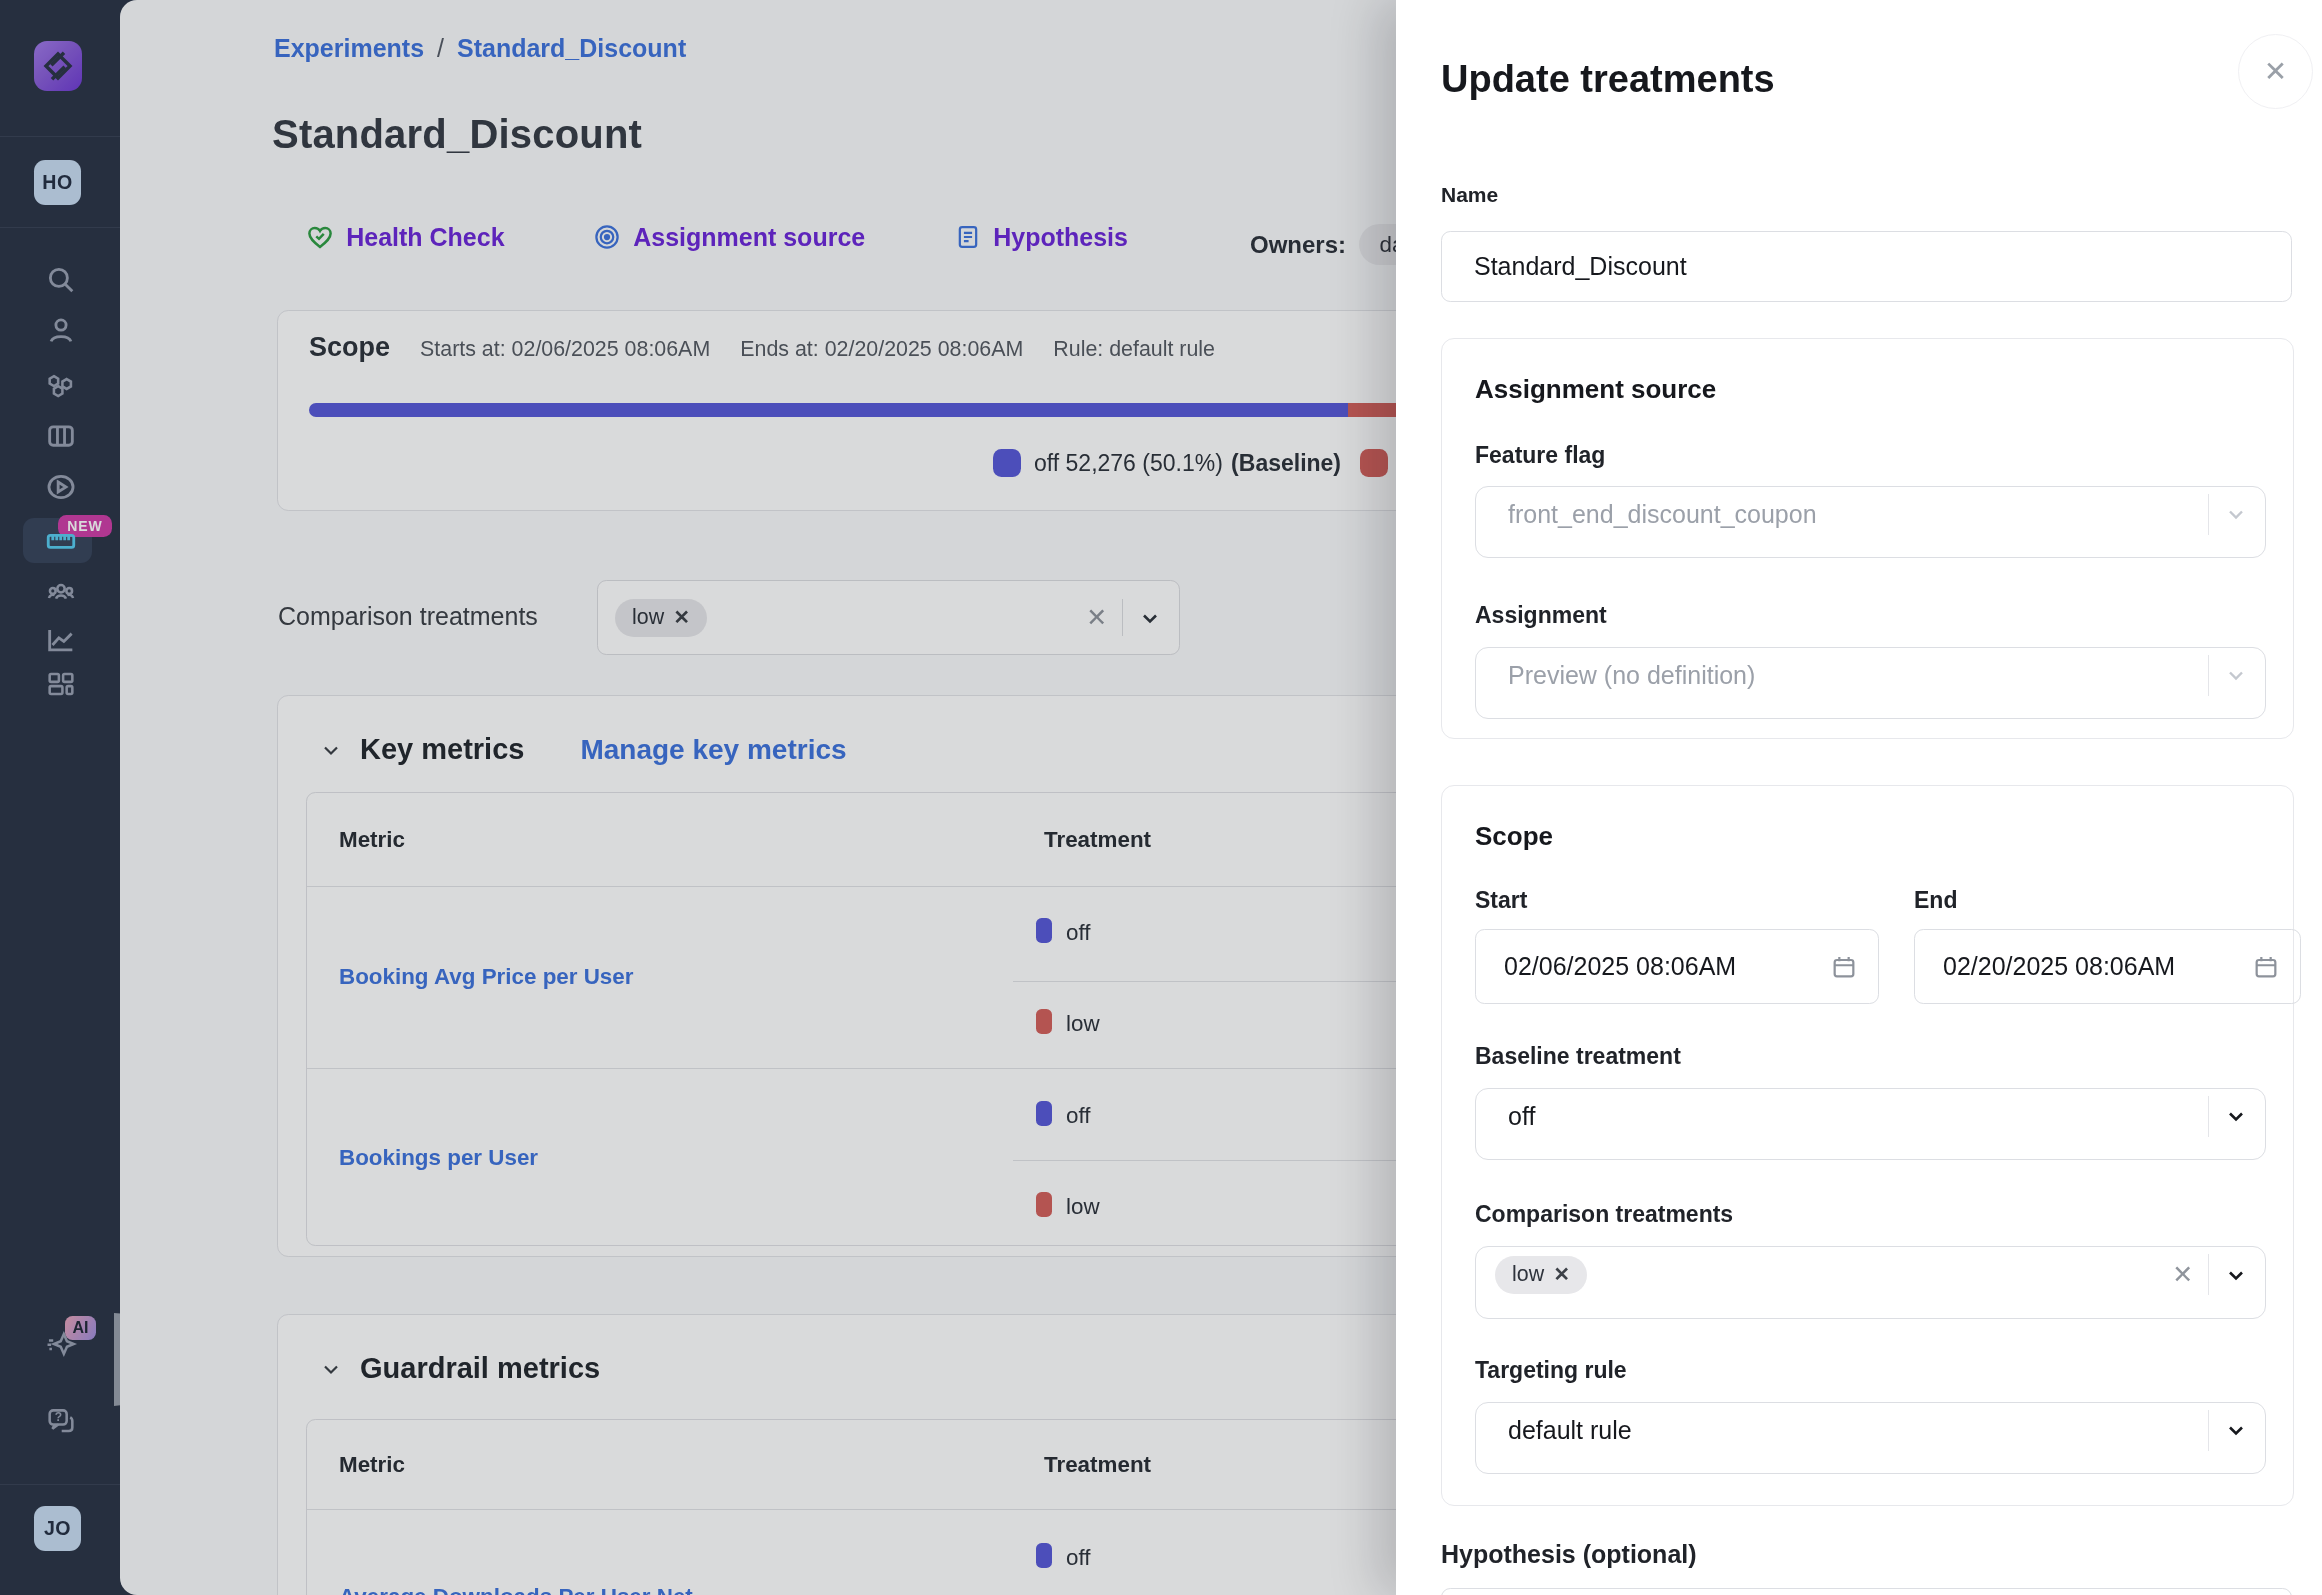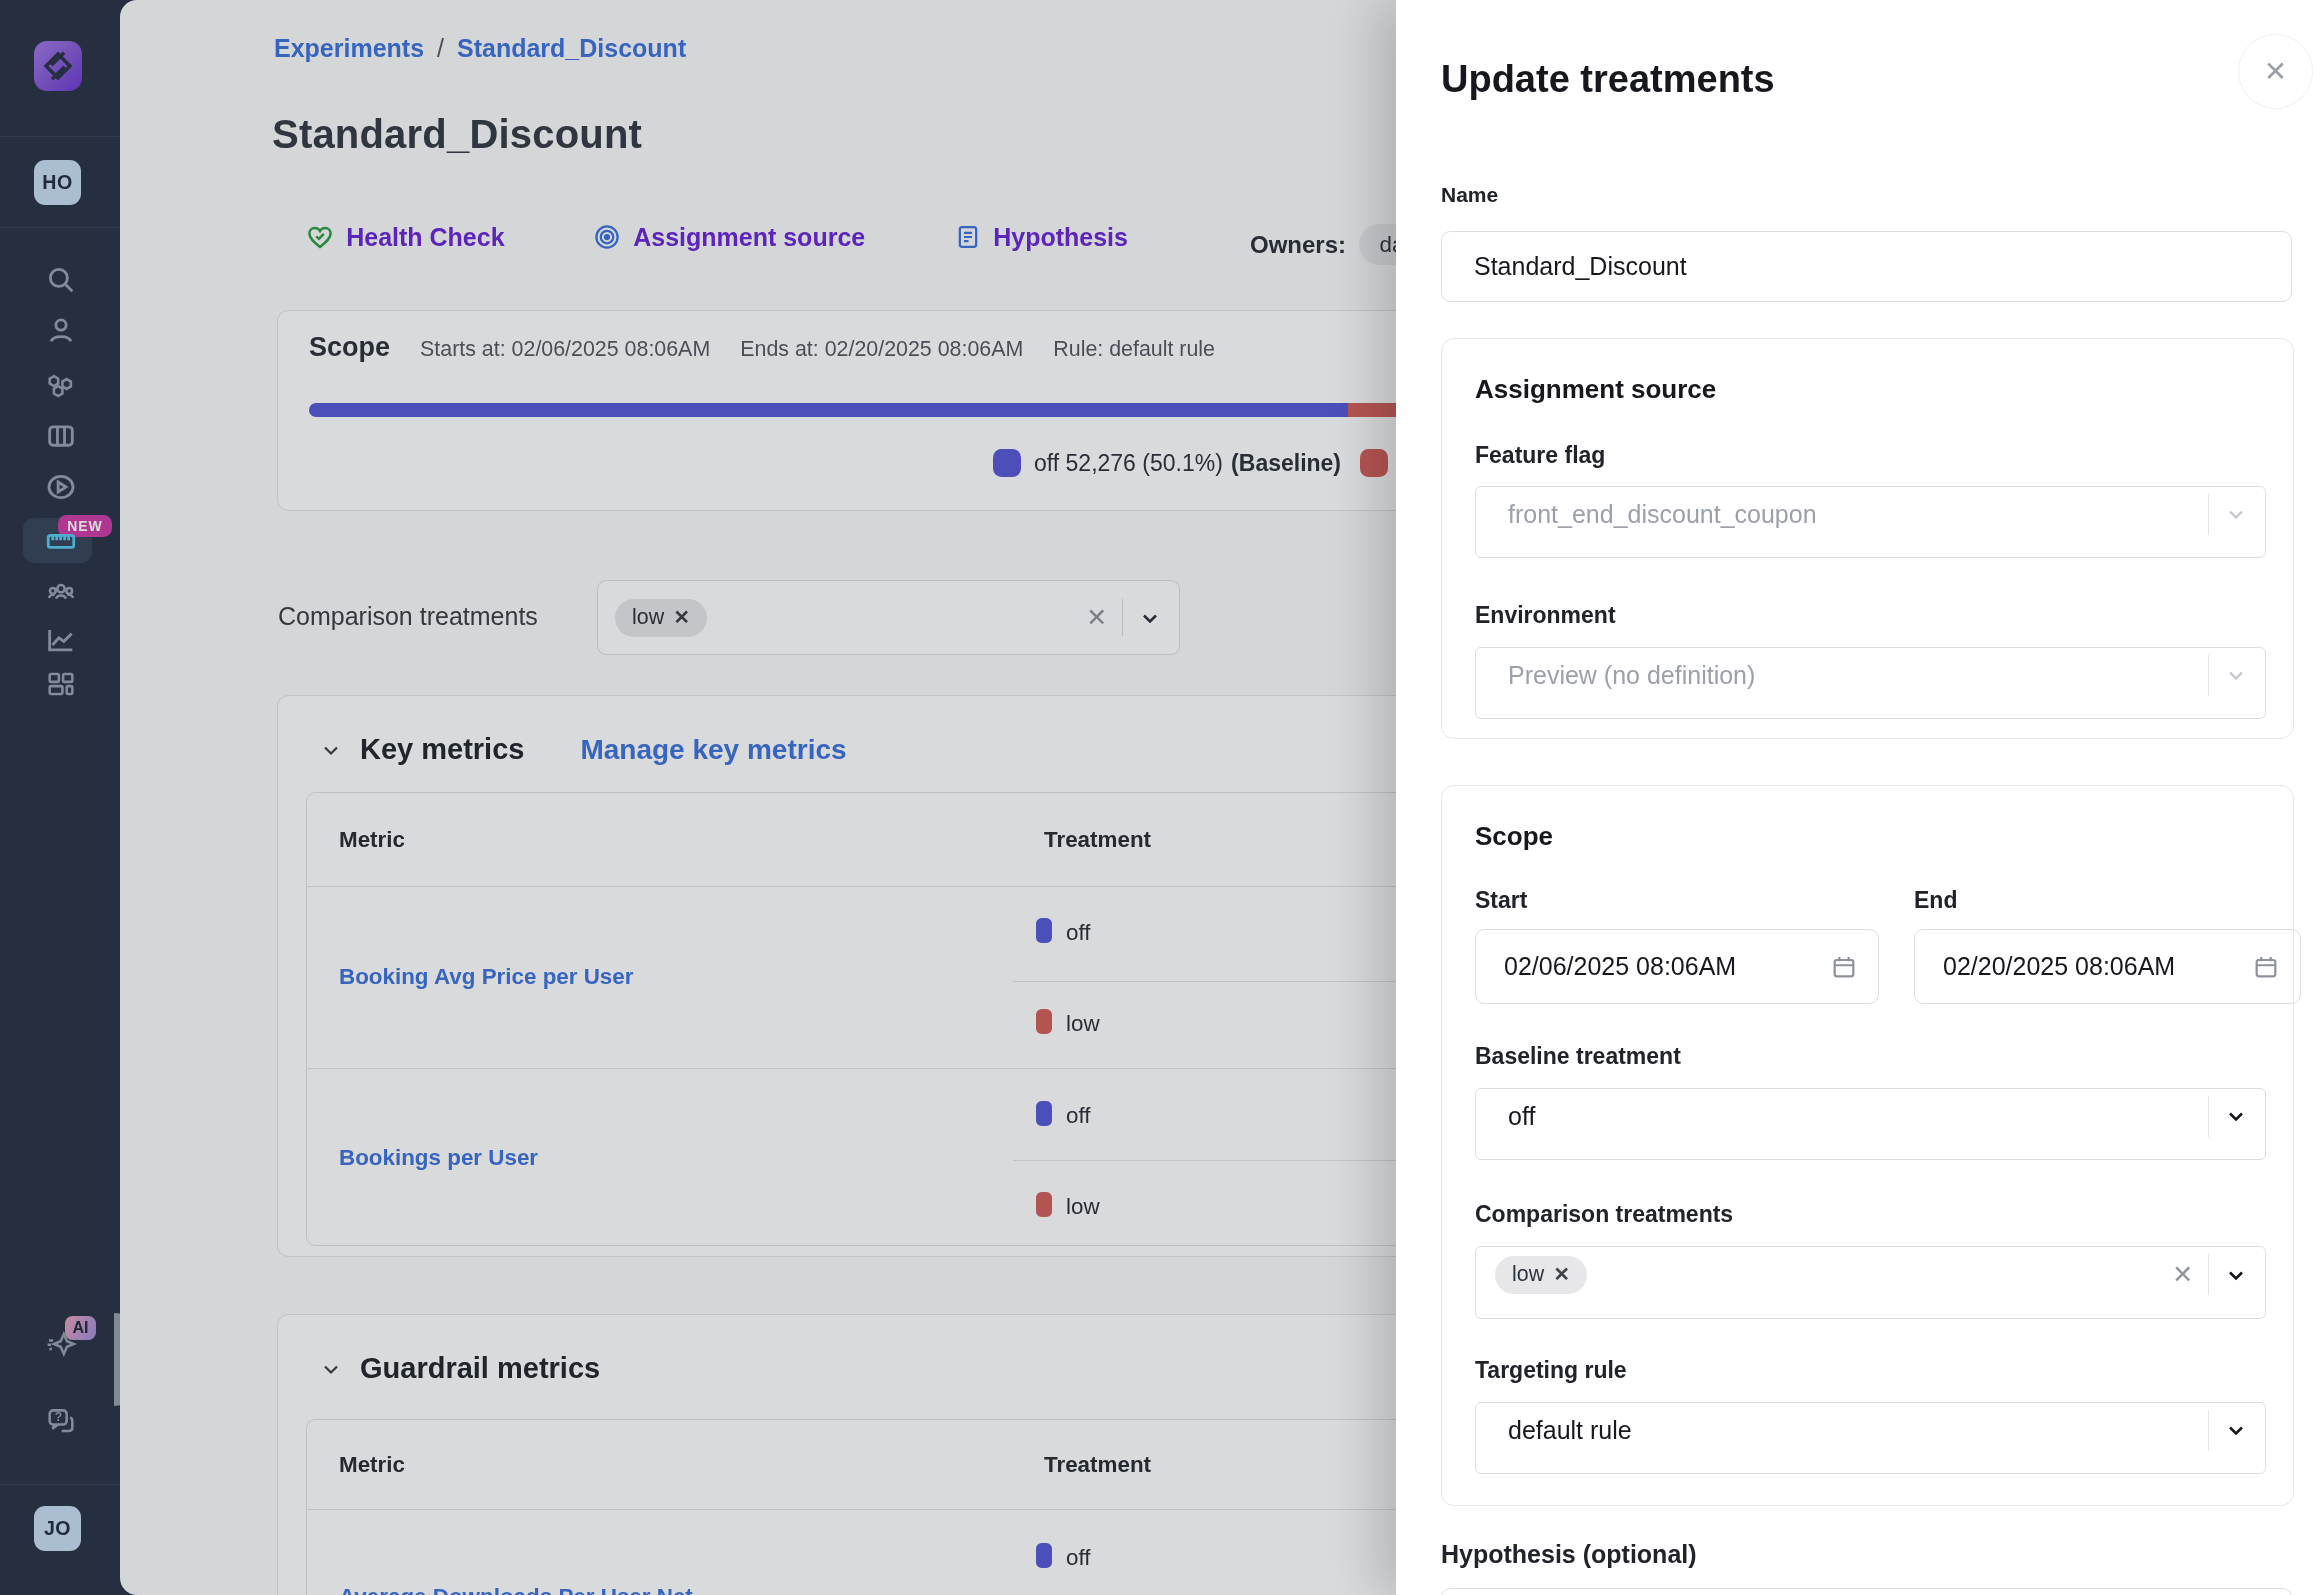--- a/index.html
+++ b/index.html
@@ -103,21 +103,21 @@
                border:1.9px solid #f0f0f3; display:flex; align-items:center; justify-content:center;
                color:#9aa0a8; font-size:28px; }
   .d-title { position:absolute; left:45px; top:58px; font-size:38px; font-weight:bold; color:#16181d; }
   .d-label { position:absolute; font-size:21px; font-weight:bold; color:#202329; }
   .d-input { position:absolute; border:1.9px solid #dcdee3; border-radius:9.3px; background:#fff;
              display:flex; align-items:center; padding:0 32px; font-size:25px; color:#16181d; }
   .d-card { position:absolute; left:45px; width:853px; border:0.9px solid #e7e8ec; border-radius:13px; }
   .c-head { position:absolute; left:33px; font-size:26px; font-weight:bold; color:#16181d; }
   .c-label { position:absolute; left:33px; font-size:23px; font-weight:bold; color:#202329; }
   .d-select { position:absolute; left:33px; right:27px; height:72px; border:1.9px solid #dcdee3;
-              border-radius:6px; background:#fff; display:flex; align-items:center; padding:0 0 16px 32px;
+              border-radius:13px; background:#fff; display:flex; align-items:center; padding:0 0 16px 32px;
               font-size:25px; color:#16181d; }
   .d-select.disabled { color:#9ba0a9; }
   .d-select .sel-right { margin-right:17px; }
   .d-select .vsep { height:41px; background:#e4e5e9; }
   .chev-light { color:#c4c8cf; }
   .chev-dark { color:#16181d; }
   .cal { width:28px; height:28px; color:#8d929b; margin-left:auto; }
   .date-input { position:absolute; height:75px; border:1.9px solid #dcdee3; border-radius:9.3px;
                 display:flex; align-items:center; padding:0 20.5px 0 28px; font-size:25px; color:#16181d; }
 </style>
@@ -379,21 +379,21 @@
       <div class="c-label" style="top:103px">Feature flag</div>
       <div class="d-select disabled" style="top:147px">
         <span>front_end_discount_coupon</span>
         <span class="sel-right">
             <span class="vsep"></span>
           <svg class="chev chev-light" viewBox="0 0 24 24" fill="none" stroke="currentColor" stroke-width="2.4">
               <path d="M6 9.5 L12 15.5 L18 9.5"></path>
             </svg>
           </span>
       </div>
-      <div class="c-label" style="top:263px">Environment</div>
+      <div class="c-label" style="top:263px">Assignment</div>
       <div class="d-select disabled" style="top:308px">
         <span>Preview (no definition)</span>
         <span class="sel-right">
             <span class="vsep"></span>
           <svg class="chev chev-light" viewBox="0 0 24 24" fill="none" stroke="currentColor" stroke-width="2.4">
               <path d="M6 9.5 L12 15.5 L18 9.5"></path>
             </svg>
           </span>
       </div>
     </div>

